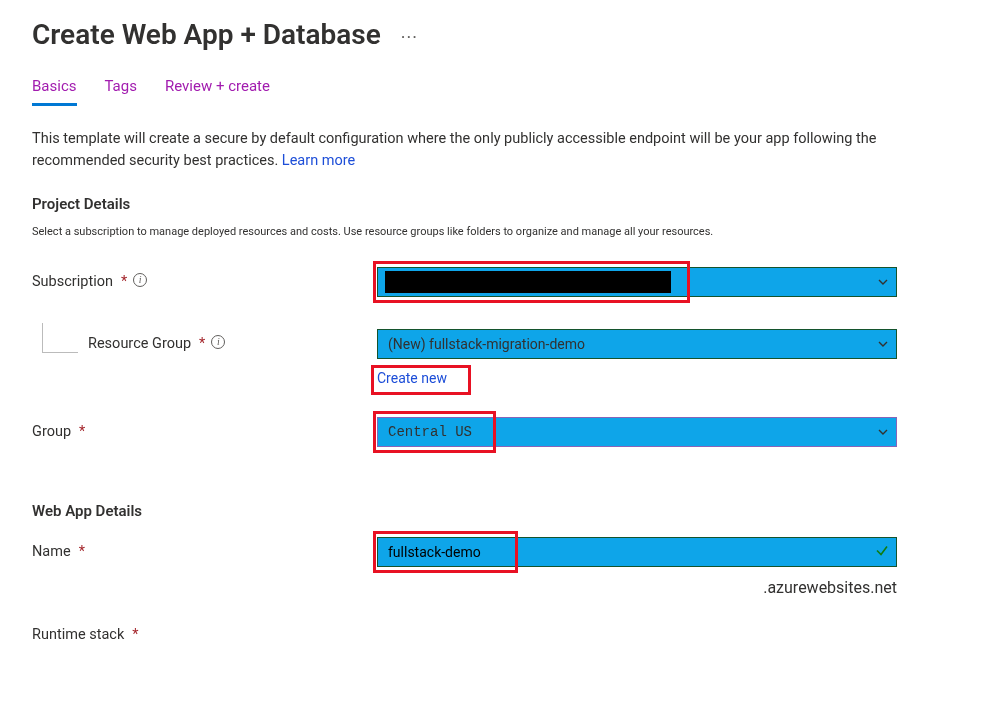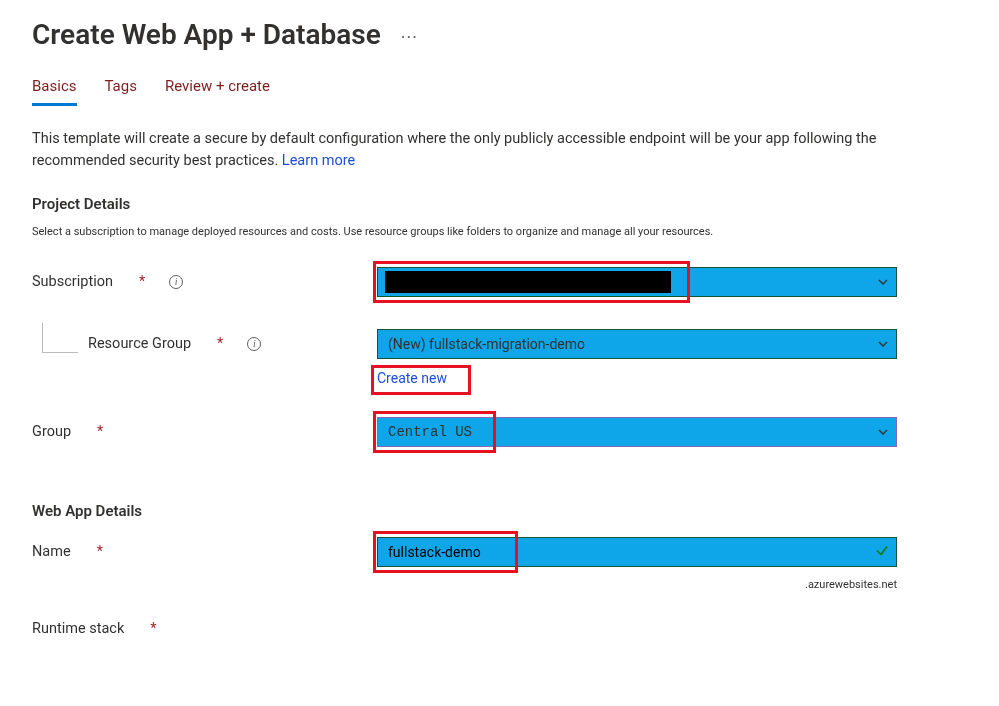--- a/index.html
+++ b/index.html
@@ -34,21 +34,21 @@
   }
   .tabs {
     display: flex;
     gap: 28px;
     border-bottom: 0px solid transparent;
     margin-bottom: 22px;
   }
   .tab {
     padding: 0 0 8px 0;
     font-size: 15px;
-    color: #7f1d1d;
+    color: #a21caf;
     cursor: pointer;
     border-bottom: 3px solid transparent;
   }
   .tab.active {
     border-bottom-color: #0078d4;
     font-weight: 400;
   }
   .intro {
     font-size: 14.5px;
     line-height: 1.55;
@@ -73,22 +73,21 @@
   .form-row {
     display: flex;
     align-items: center;
     margin-bottom: 0;
     min-height: 44px;
   }
   .label-col {
     width: 345px;
     flex-shrink: 0;
     display: flex;
-    align-items: center;
-    gap: 24px;
+    gap: 6px;
     font-size: 14.5px;
     color: #323130;
   }
   .label-col.indented {
     padding-left: 56px;
     position: relative;
   }
   .tree-connector {
     position: absolute;
     left: 10px;
@@ -158,21 +157,21 @@
   .helper-row {
     margin-left: 345px;
     margin-top: 4px;
     margin-bottom: 10px;
     position: relative;
     display:inline-block;
   }
   .domain-suffix {
     margin-left: 345px;
     text-align: right;
-    font-size: 11px;
+    font-size: 16px;
     color: #323130;
     margin-top: 4px;
     margin-bottom: 16px;
   }
   .spacer { height: 30px; }
 </style>
 </head>
 <body>
 
 <div class="page">

